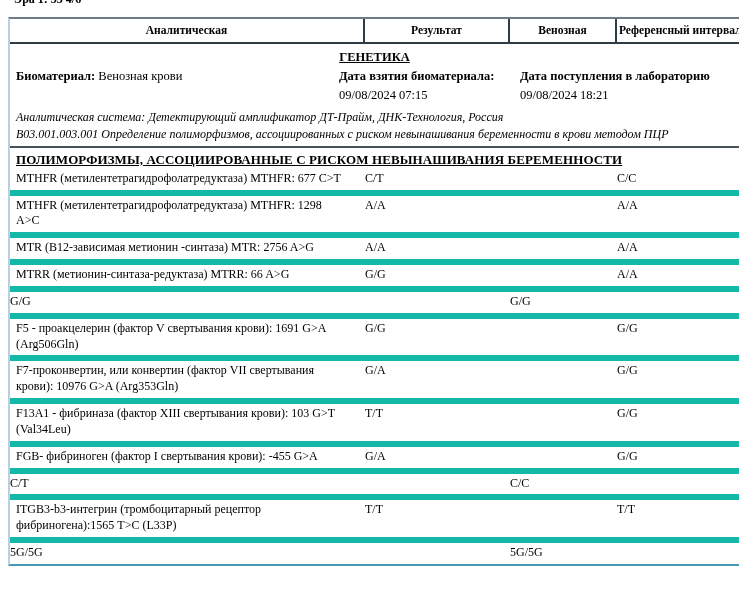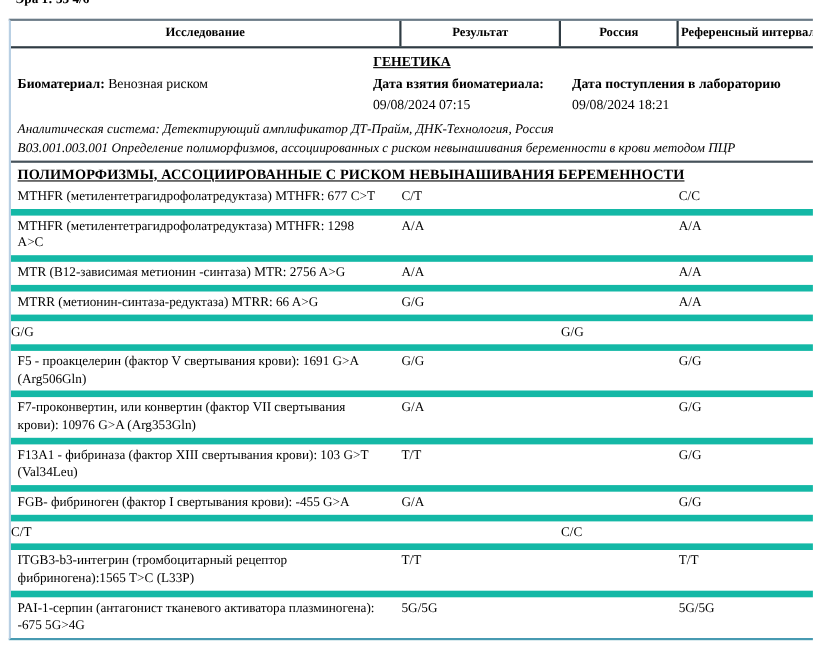--- a/index.html
+++ b/index.html
@@ -53,34 +53,34 @@
 </head>
 <body>
 
 <div class="clip-wrap">
   <div class="clip-text">Эра 1: 55 4/6</div>
 </div>
 
 <div class="report">
 
   <div class="hdr-row">
-    <div class="hdr-cell">Исследование</div>
+    <div class="hdr-cell">Аналитическая</div>
     <div class="hdr-cell">Результат</div>
-    <div class="hdr-cell">Россия</div>
+    <div class="hdr-cell">Венозная</div>
     <div class="hdr-cell">Референсный интервал</div>
   </div>
 
   <div class="genetics-row">
     <span>ГЕНЕТИКА</span>
   </div>
 
   <div class="info">
     <div class="blk left">
       <b>Биоматериал:</b>
-      <span>Венозная риском</span>
+      <span>Венозная крови</span>
     </div>
     <div class="blk mid">
       <b>Дата взятия биоматериала:</b>
       <span class="val">09/08/2024 07:15</span>
     </div>
     <div class="blk right">
       <b>Дата поступления в лабораторию</b>
       <span class="val">09/08/2024 18:21</span>
     </div>
   </div>
@@ -164,20 +164,19 @@
   </div>
 
   <div class="row">
     <div class="cell-name">ITGB3-b3-интегрин (тромбоцитарный рецептор фибриногена):1565 T&gt;C (L33P)</div>
     <div class="cell-result">T/T</div>
     <div class="cell-units"></div>
     <div class="cell-ref">T/T</div>
   </div>
 
   <div class="row">
-    <div class="cell-name">PAI-1-серпин (антагонист тканевого активатора плазминогена): -675 5G&gt;4G</div>
     <div class="cell-result">5G/5G</div>
     <div class="cell-units"></div>
     <div class="cell-ref">5G/5G</div>
   </div>
 </div>
 
 </div>
 
 </body></html>

